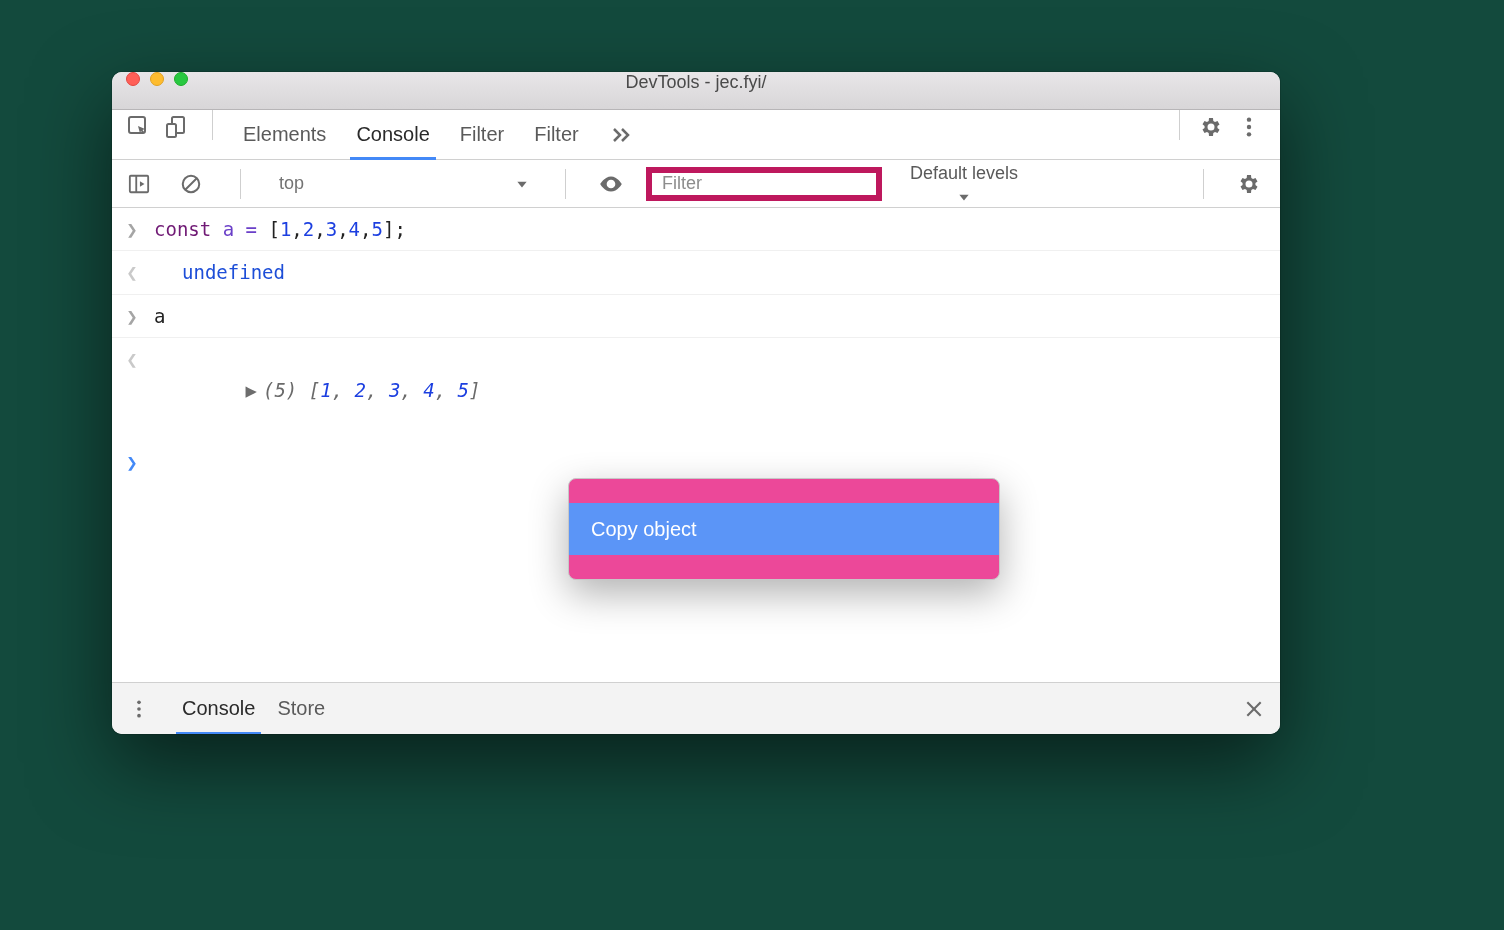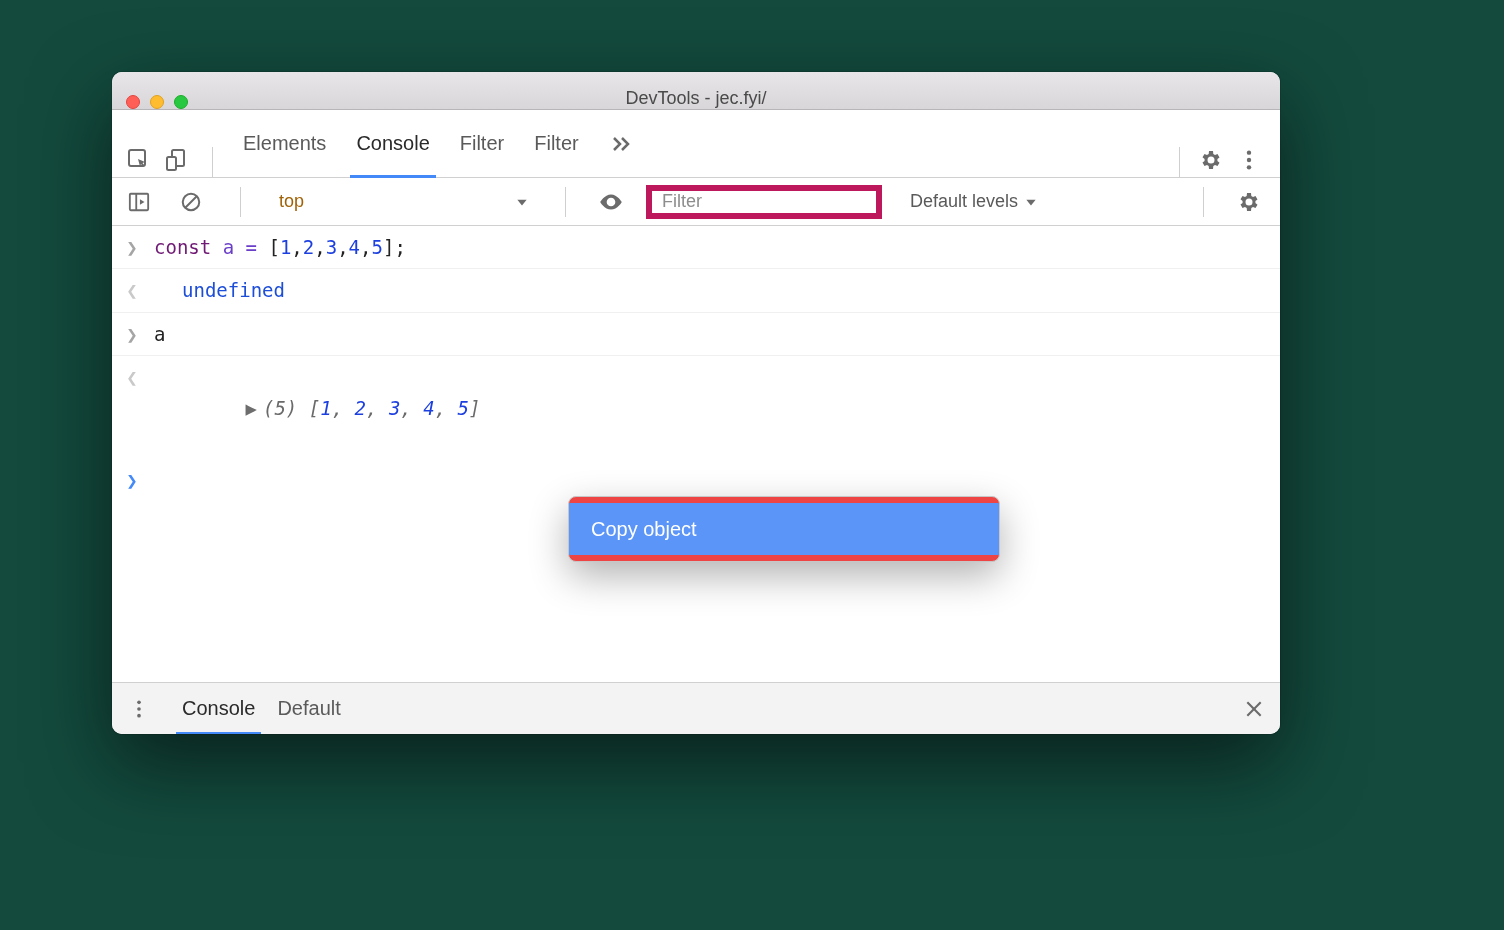--- a/index.html
+++ b/index.html
@@ -22,39 +22,39 @@
     box-shadow: 0 30px 80px rgba(0,0,0,0.55), 0 0 0 1px rgba(0,0,0,0.12);
     overflow: hidden;
     display: flex;
     flex-direction: column;
   }
   .titlebar {
     height: 38px;
     background: linear-gradient(#e8e6e8, #d8d6d8);
     border-bottom: 1px solid #b7b5b7;
     display: flex;
-    align-items: flex-end;
+    align-items: flex-start;
     position: relative;
   }
   .traffic { display: flex; gap: 10px; margin-left: 14px; }
   .dot { width: 14px; height: 14px; border-radius: 50%; }
   .dot.red { background: #ff5f57; border: 1px solid #e24640; }
   .dot.yellow { background: #febc2e; border: 1px solid #dfa123; }
   .dot.green { background: #28c840; border: 1px solid #1dad2b; }
   .title {
     position: absolute; left: 0; right: 0; text-align: center;
     font-size: 18px; color: #4a4a4a; pointer-events: none;
     font-weight: 400;
   }
 
   .maintabs {
-    height: 68px;
+    height: 50px;
     border-bottom: 1px solid #d0d0d0;
     display: flex;
-    align-items: flex-end;
+    align-items: flex-start;
     padding: 0 10px;
     color: #5a5a5a;
     font-size: 20px;
   }
   .tool-icon {
     width: 34px; height: 34px;
     display: flex; align-items: center; justify-content: center;
     fill: #6b6b6b; color: #6b6b6b;
     margin-right: 4px;
   }
@@ -74,32 +74,32 @@
     display: flex;
     align-items: center;
     padding: 0 10px;
     gap: 14px;
     color: #5a5a5a;
     font-size: 18px;
   }
   .ctx-select {
     display: flex; align-items: center; justify-content: space-between;
     width: 268px; height: 32px; padding: 0 8px 0 10px;
-    color: #a16207;
+    color: #737373;
   }
   .filter-input {
     width: 236px; height: 34px;
     border: 6px solid #be185d;
     background: #fff;
     font-size: 18px;
     padding: 0 10px;
     color: #333;
   }
   .filter-input::placeholder { color: #8d8d8d; }
-  .levels { display: flex; align-items: center; gap: 6px; margin-left: 14px; }
+  .levels { display: flex; align-items: center; gap: 6px; margin-left: 14px; flex-direction: column; }
 
   .console-body {
     flex: 1;
     font-family: Menlo, Consolas, monospace;
     font-size: 19px;
     line-height: 1.6;
     overflow: auto;
     padding-bottom: 6px;
     position: relative;
   }
@@ -128,25 +128,25 @@
   .dim { color: #1d4ed8; margin-left: 28px; }
   .italic-dim { color: #6a6a6a; font-style: italic; }
   .carat { color: #6d6d6d; margin-right: 6px; }
 
   
   .ctxmenu {
     position: absolute;
     left: 456px;
     top: 270px;
     width: 432px;
-    background: #ef4444;
+    background: #ec4899;
     border: 1px solid #c7c7c7;
     border-radius: 8px;
     box-shadow: 0 14px 38px rgba(0,0,0,0.30);
-    padding: 6px 0;
+    padding: 24px 0;
     font-family: -apple-system, Arial, sans-serif;
     font-size: 20px;
     overflow: hidden;
   }
   .ctxmenu .mi {
     padding: 10px 22px;
     color: #2a2a2a;
     cursor: pointer;
   }
   .ctxmenu .mi.hl {
@@ -324,21 +324,21 @@
       <svg width="20" height="20" viewBox="0 0 24 24">
         <circle cx="12" cy="4" r="2.2" fill="#6b6b6b"></circle>
         <circle cx="12" cy="12" r="2.2" fill="#6b6b6b"></circle>
         <circle cx="12" cy="20" r="2.2" fill="#6b6b6b"></circle>
       </svg>
     </div>
     <div class="dtab active">
         <span>Console</span>
       </div>
     <div class="dtab">
-        <span>Default</span>
+        <span>Store</span>
       </div>
     <div class="close-x">
       <svg width="20" height="20" viewBox="0 0 24 24">
         <line x1="4" y1="4" x2="20" y2="20" stroke="#6b6b6b" stroke-width="2.5"></line>
         <line x1="20" y1="4" x2="4" y2="20" stroke="#6b6b6b" stroke-width="2.5"></line>
       </svg>
     </div>
   </div>
 
 </div>

